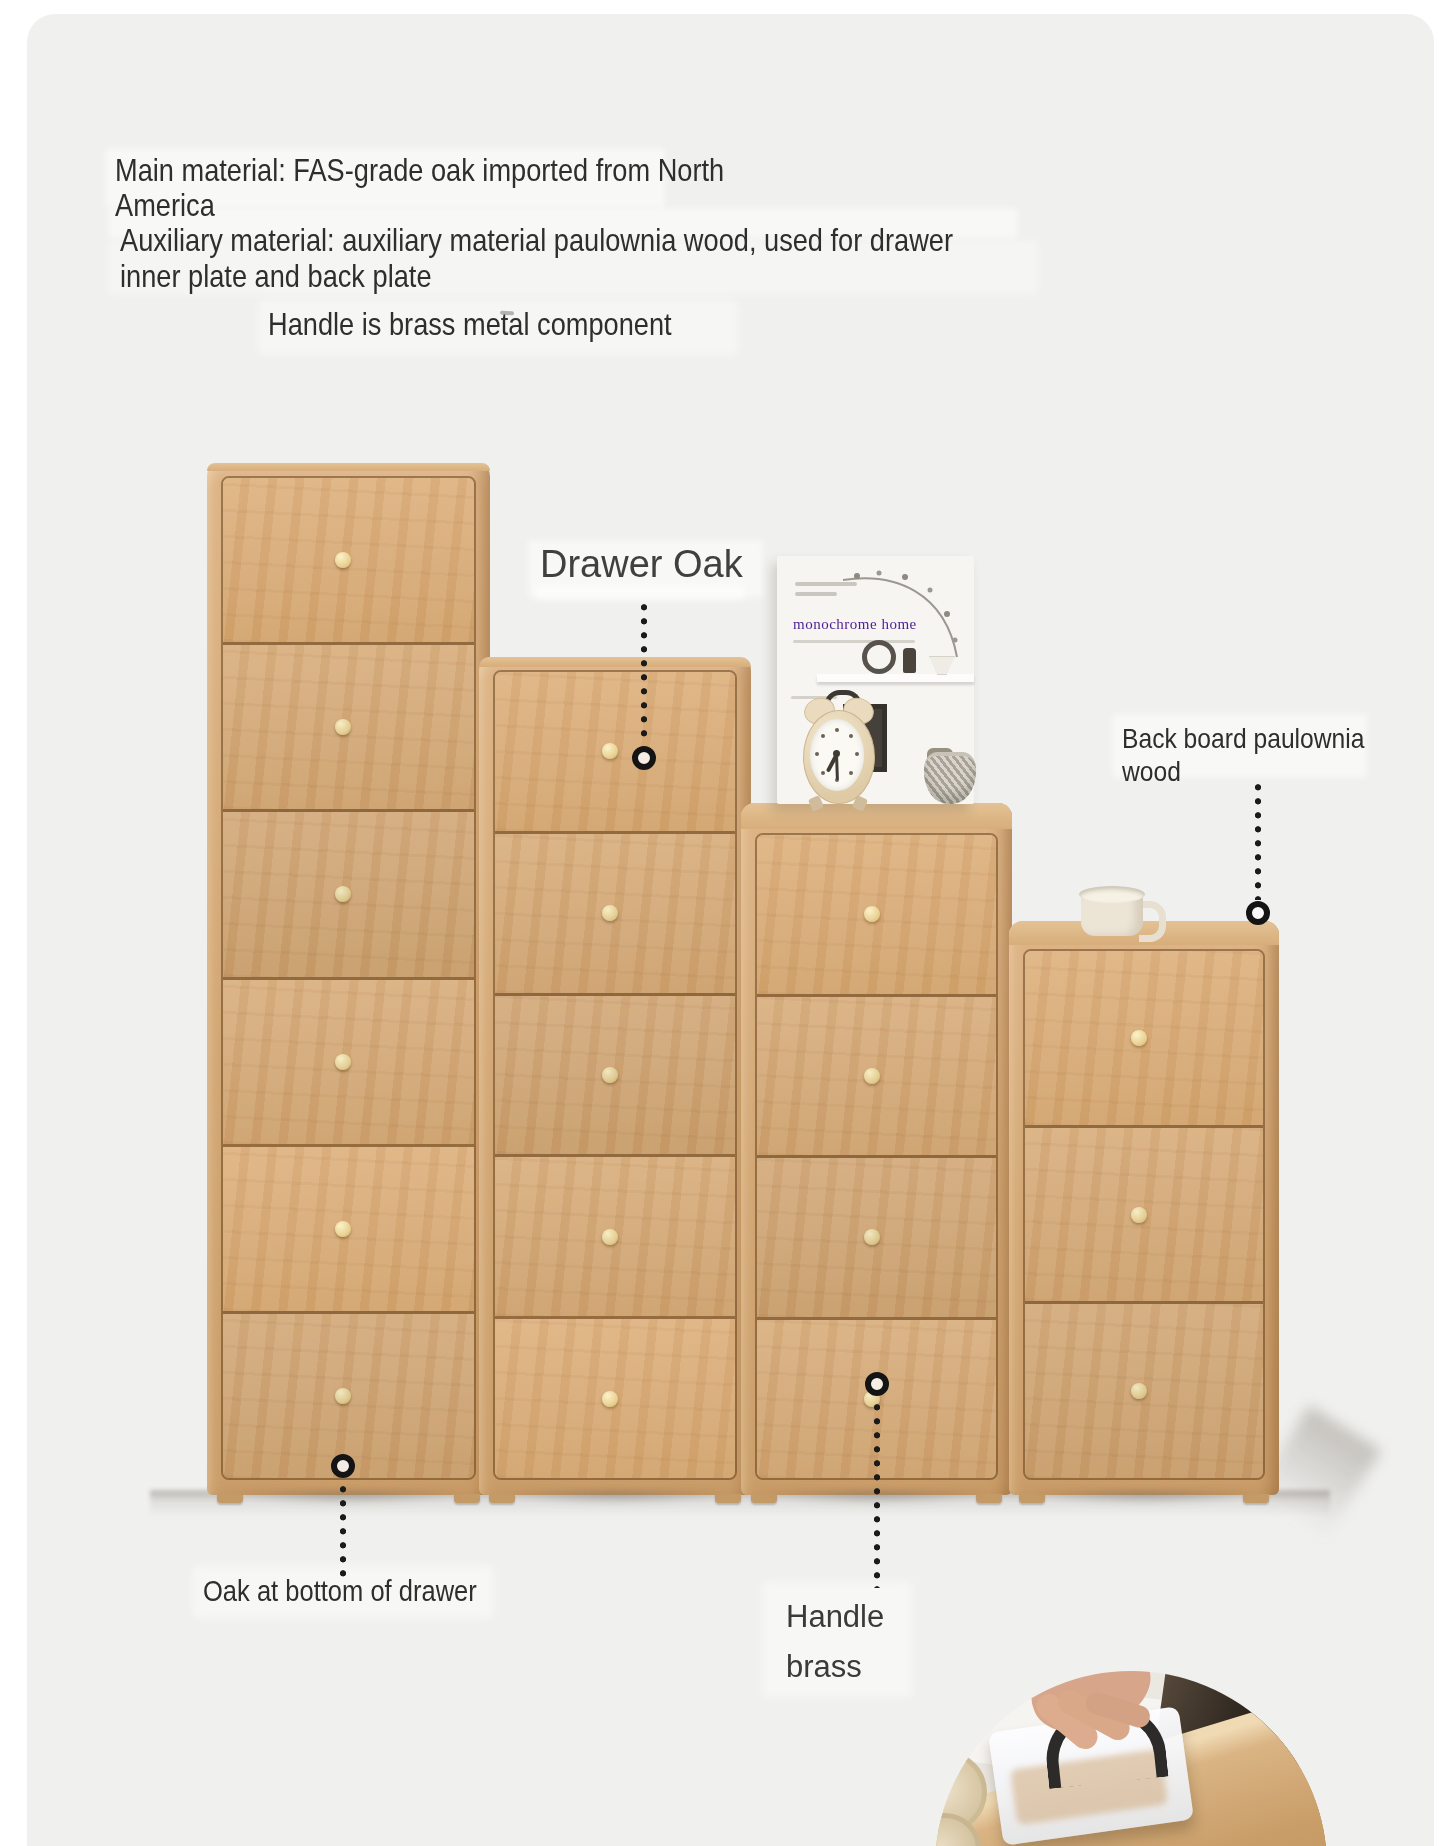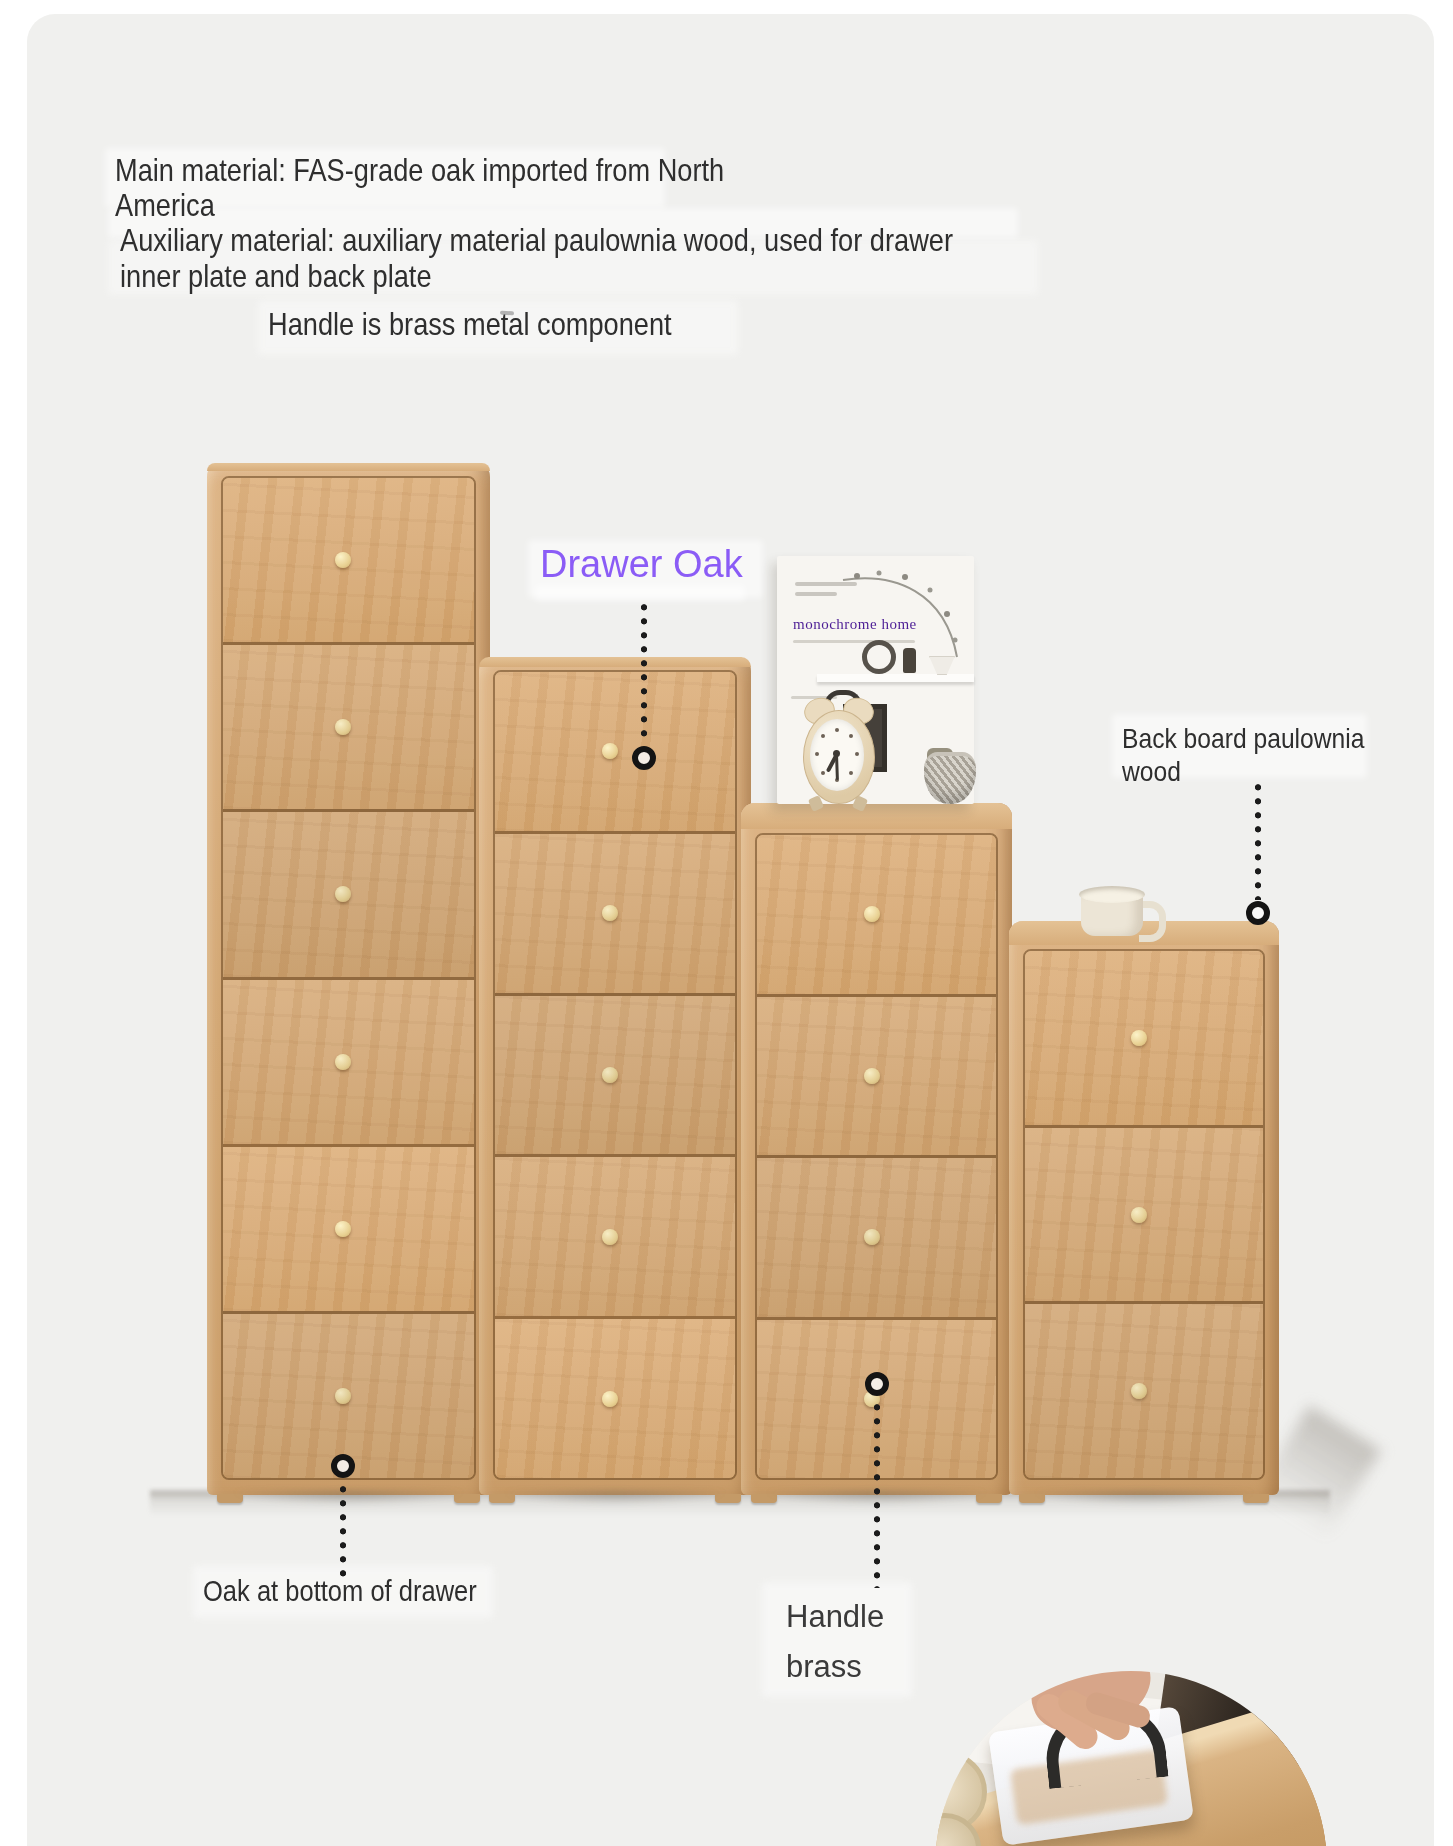--- a/index.html
+++ b/index.html
@@ -9,21 +9,21 @@
   .card{position:absolute;left:27px;top:14px;width:1407px;height:1832px;
         background:#f0f0ee;border-radius:28px 28px 0 0;}
   
   .patch{position:absolute;background:rgba(255,255,255,.55);filter:blur(3px);border-radius:4px;}
   .mark-dash{position:absolute;background:#8f8f8f;opacity:.65;transform:rotate(4deg);border-radius:2px;}
   
   .txt{position:absolute;color:#2e2e2e;white-space:pre-line;transform-origin:0 0;}
   .p1{left:115px;top:153px;width:745px;font-size:32px;line-height:35px;transform:scaleX(.85);}
   .p2{left:120px;top:222px;width:1045px;font-size:32px;line-height:36px;transform:scaleX(.85);}
   .p3{left:268px;top:306px;width:700px;font-size:32px;line-height:36px;transform:scaleX(.85);}
-  .lab-drawer-oak{left:540px;top:543px;font-size:38px;color:#8b5cf6;}
+  .lab-drawer-oak{left:540px;top:543px;font-size:38px;color:#404040;}
   .lab-back-board{left:1122px;top:722px;font-size:28px;line-height:33px;transform:scaleX(.88);}
   .lab-oak-bottom{left:203px;top:1575px;font-size:29px;transform:scaleX(.88);}
   .lab-handle-brass{left:786px;top:1592px;font-size:31px;line-height:50px;color:#3a3a3a;}
   
   .vdots{position:absolute;width:8px;background-image:radial-gradient(circle at 50% 38%,#1b1b1b 2.7px,rgba(0,0,0,0) 3.5px);
          background-size:8px 14px;background-repeat:repeat-y;z-index:6;}
   .ring{position:absolute;width:12px;height:12px;border:6px solid #141414;border-radius:50%;
         background:rgba(250,250,250,.85);z-index:6;}
   
   .cabinet{position:absolute;border-radius:14px 14px 6px 6px;

